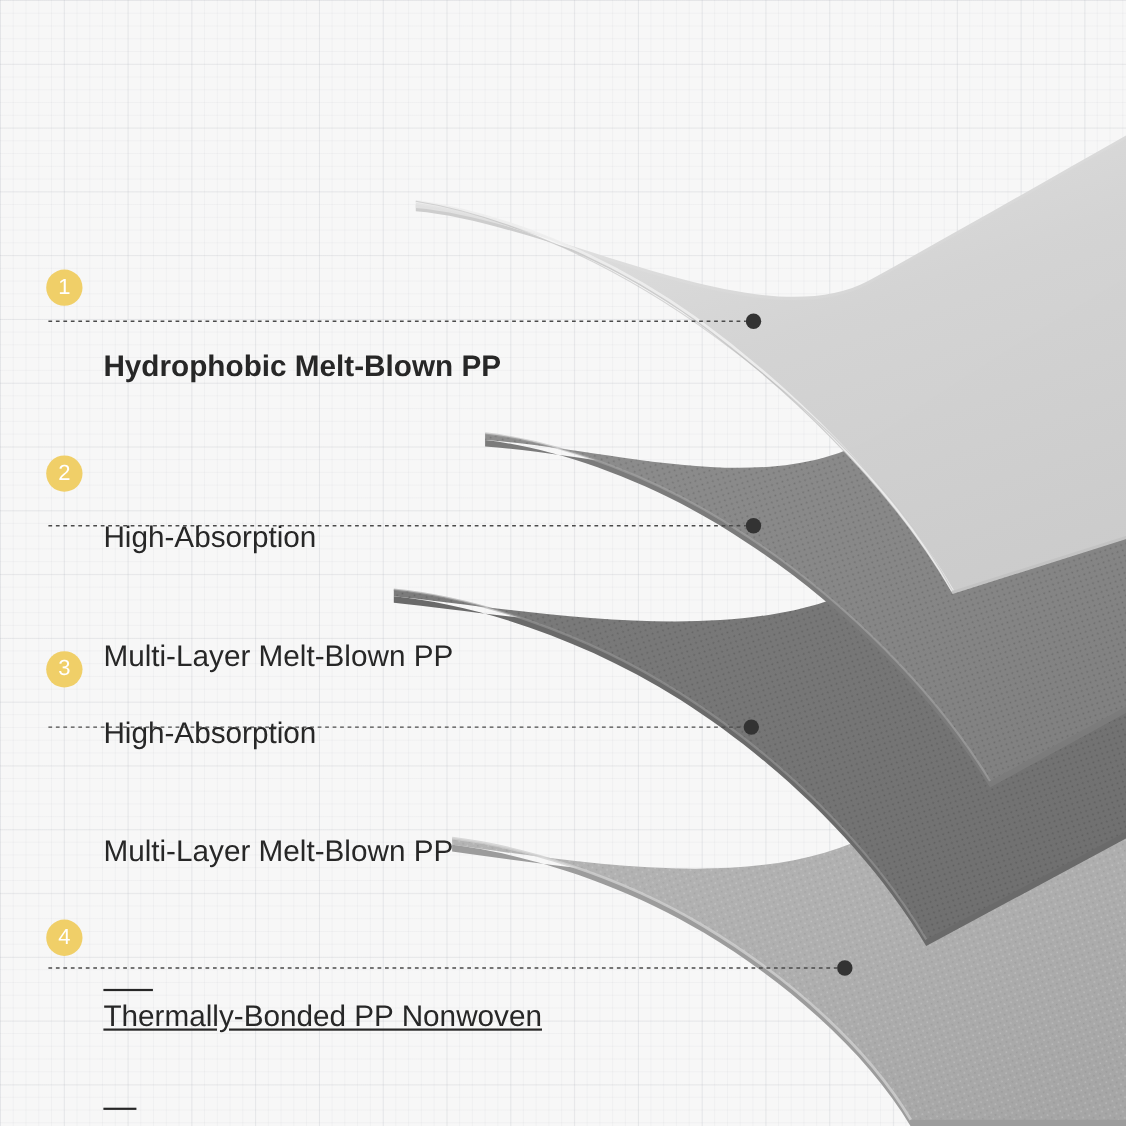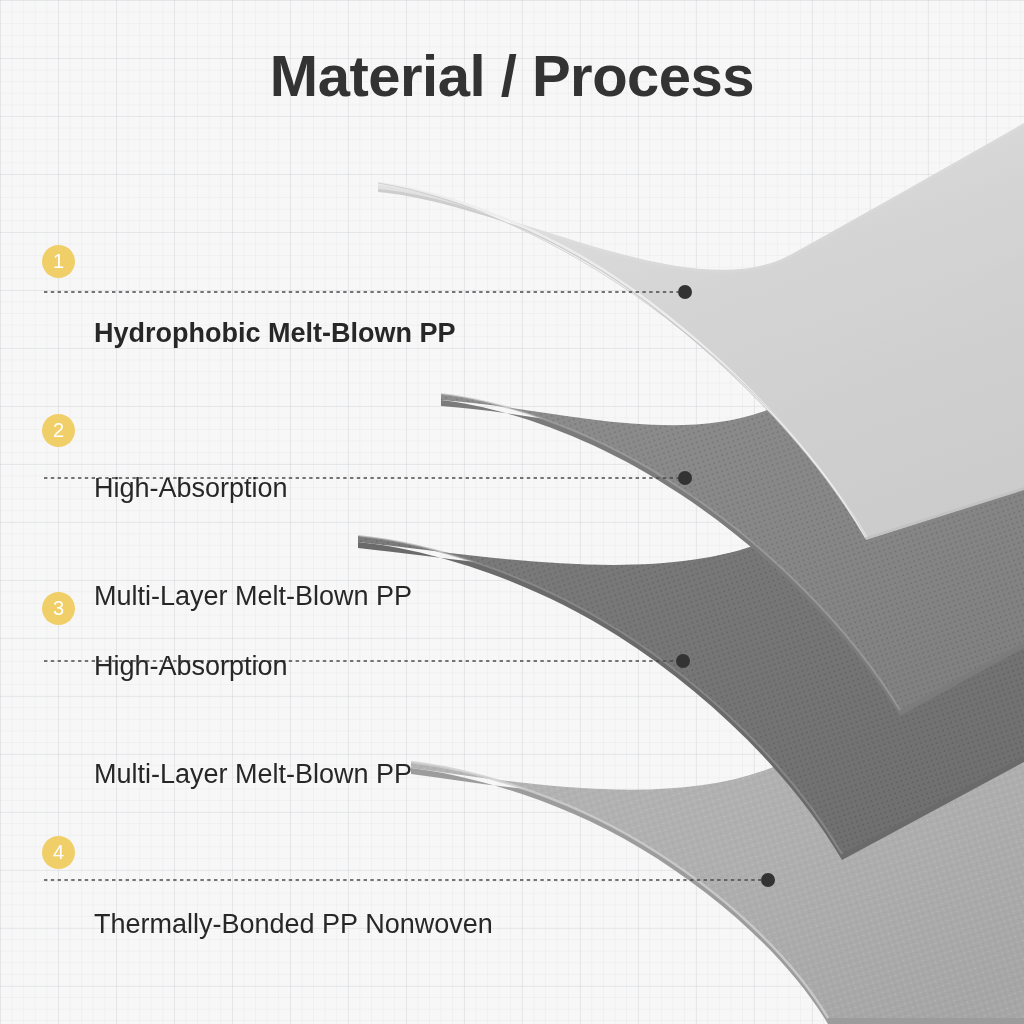--- a/index.html
+++ b/index.html
@@ -225,21 +225,20 @@
                C 690 309, 500 199, 378 189 Z" fill="url(#gL1)" opacity="0.94"></path>
       <path d="M 378 183
                C 452 193, 548 229, 632 289
                C 720 353, 812 443, 866 537" fill="none" stroke="#ededed" stroke-width="2.5" opacity="0.95"></path>
       <path d="M 378 183
                C 460 196, 560 240, 650 306
                C 740 372, 820 452, 866 537" fill="none" stroke="#b8b8b8" stroke-width="1" opacity="0.55"></path>
     </g>
   </svg>
 
-  <div id="title">Material / Process</div>
 
   <svg id="leaders" viewBox="0 0 1024 1024" width="1024" height="1024">
     <g id="leader-group">
         <line x1="44" y1="292" x2="678" y2="292" stroke="#4a4a4a" stroke-width="1.3" stroke-dasharray="3.4 3.4"></line>
         <circle cx="685" cy="292" r="7" fill="#333333"></circle>
         <line x1="44" y1="478" x2="678" y2="478" stroke="#4a4a4a" stroke-width="1.3" stroke-dasharray="3.4 3.4"></line>
         <circle cx="685" cy="478" r="7" fill="#333333"></circle>
         <line x1="44" y1="661" x2="676" y2="661" stroke="#4a4a4a" stroke-width="1.3" stroke-dasharray="3.4 3.4"></line>
         <circle cx="683" cy="661" r="7" fill="#333333"></circle>
         <line x1="44" y1="880" x2="761" y2="880" stroke="#4a4a4a" stroke-width="1.3" stroke-dasharray="3.4 3.4"></line>
@@ -265,18 +264,18 @@
   <div class="callout" id="callout-3" style="top: 0px;">
     <div class="badge" style="top: 592px; left: 0px; color: rgb(255, 255, 255); background: rgb(240, 207, 104);">3</div>
     <div class="calloutText" style="top: 576px; color: rgb(39, 39, 39);">
       <div>High-Absorption</div>
       <div>Multi-Layer Melt-Blown PP</div>
     </div>
   </div>
 
   <div class="callout" id="callout-4" style="top: 0px;">
     <div class="badge" style="top: 836px; left: 0px; color: rgb(255, 255, 255); background: rgb(240, 207, 104);">4</div>
-    <div class="calloutText" style="top: 834px; color: rgb(39, 39, 39);">
+    <div class="calloutText" style="top: 834px; color: rgb(39, 39, 39); text-decoration: underline;">
       <div>Thermally-Bonded PP Nonwoven</div>
     </div>
   </div>
 
 </div>
 
 </body></html>

